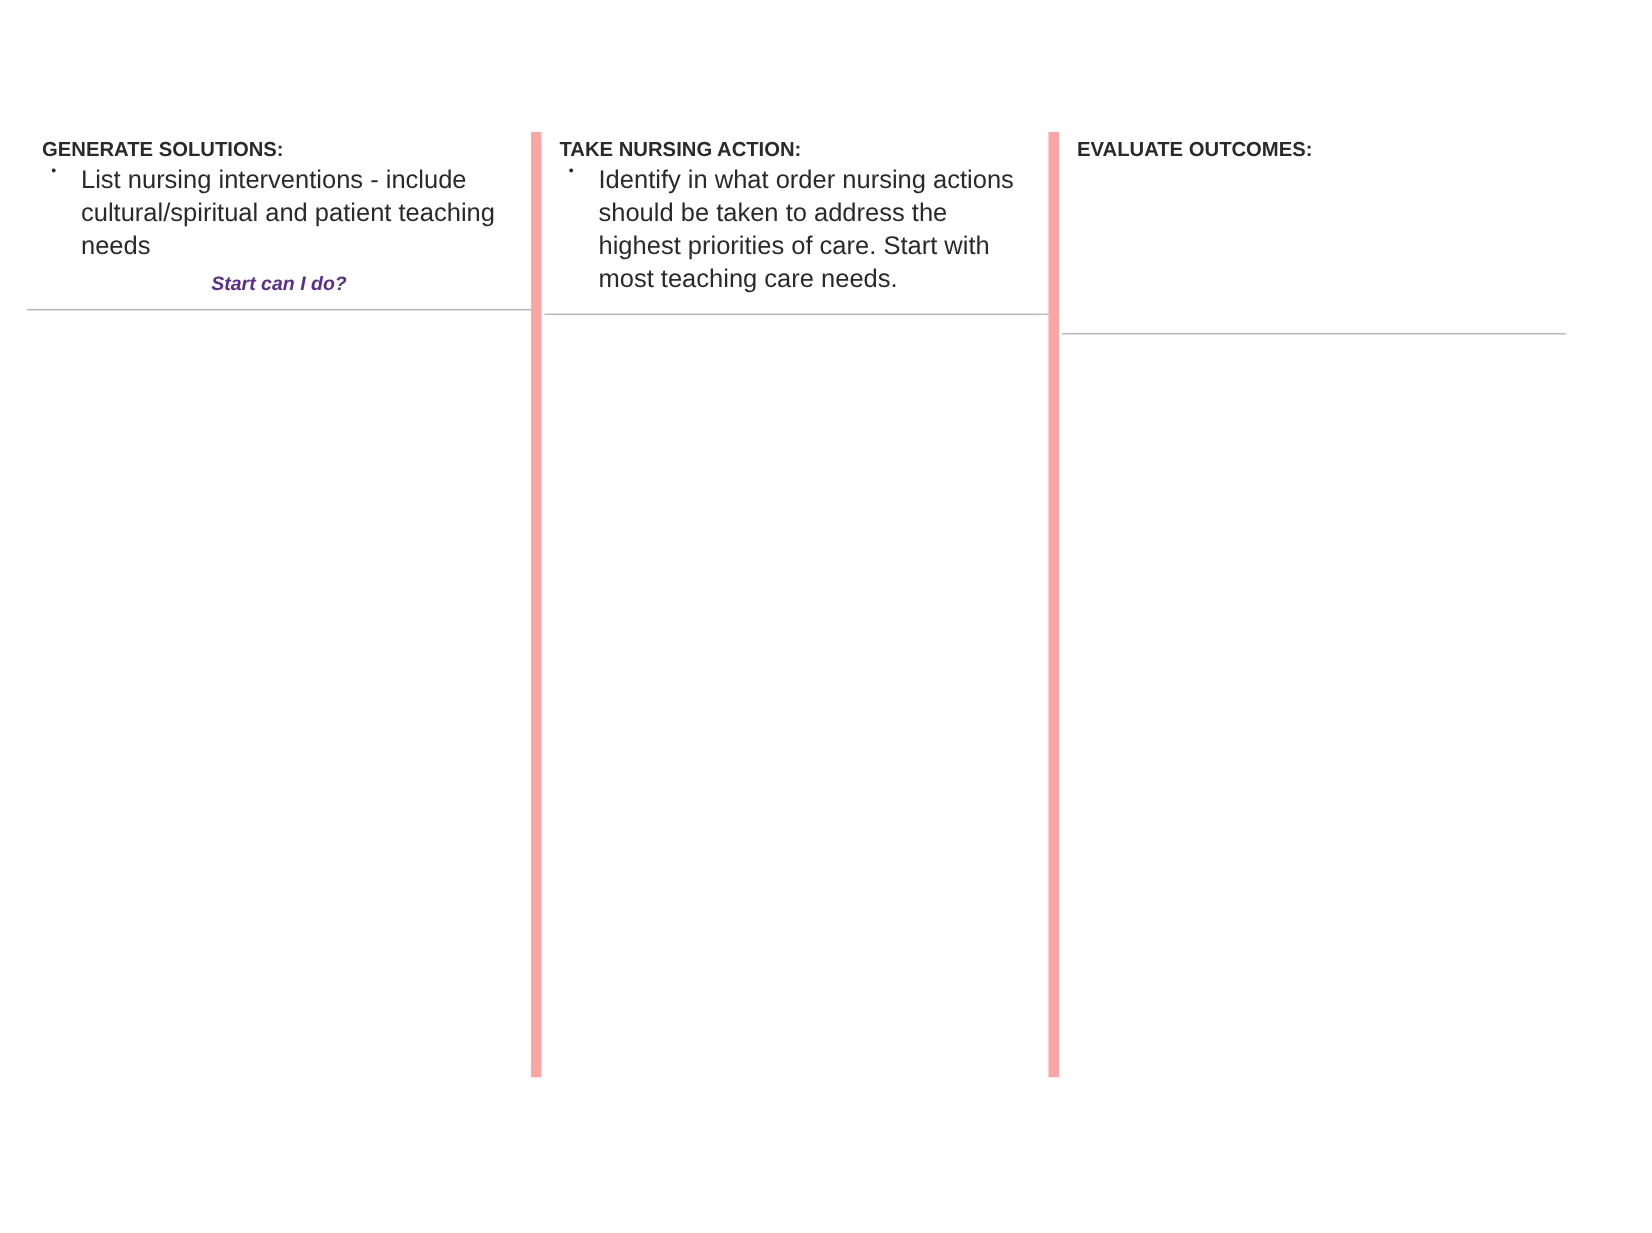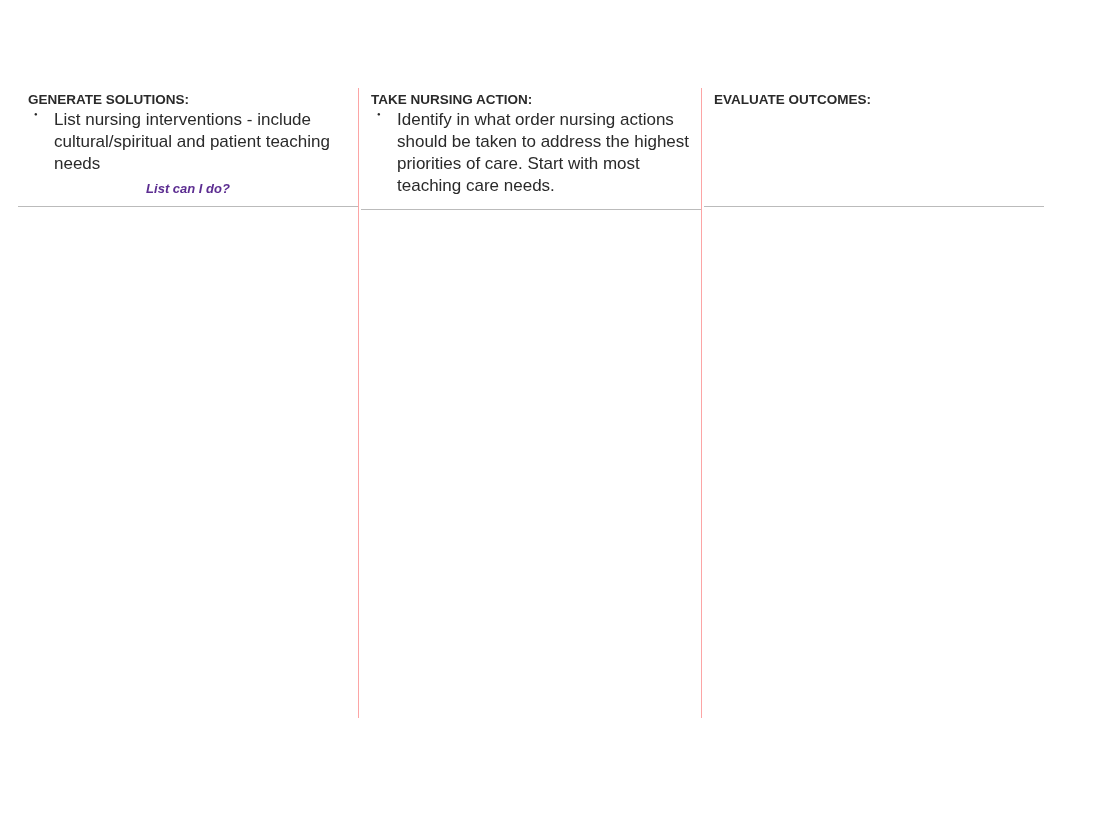--- a/index.html
+++ b/index.html
@@ -20,21 +20,21 @@
       top: 88px;
       width: 1026px;
       height: 630px;
       display: flex;
       gap: 2px;
     }
     .col {
       flex: 1;
       display: flex;
       flex-direction: column;
-      border-right: 1px solid #fca5a5;
+      border-right: 7px solid #fca5a5;
     }
     .col:last-child {
       border-right: none;
     }
     .col-header {
       padding: 4px 10px 6px 10px;
       min-height: 112px;
     }
     .col-title {
       font-size: 13.5px;
@@ -130,21 +130,21 @@
 <body>
 
 <div class="sheet">
 
   <div class="col">
     <div class="col-header">
       <div class="col-title">GENERATE SOLUTIONS:</div>
       <ul class="bullets">
         <li>List nursing interventions - include cultural/spiritual and patient teaching needs</li>
       </ul>
-      <div class="sub-q">List can I do?</div>
+      <div class="sub-q">Start can I do?</div>
     </div>
     <div class="body-area">
       <ol class="entry-list" style="top:4px;">
         <li class="gap-small">1.</li>
         <li class="gap-mid">2.</li>
         <li class="gap-mid">3.</li>
         <li class="gap-mid">4.</li>
         <li class="gap-mid">5.</li>
         <li class="gap-mid">6.</li>
         <li class="gap-mid">7.</li>

